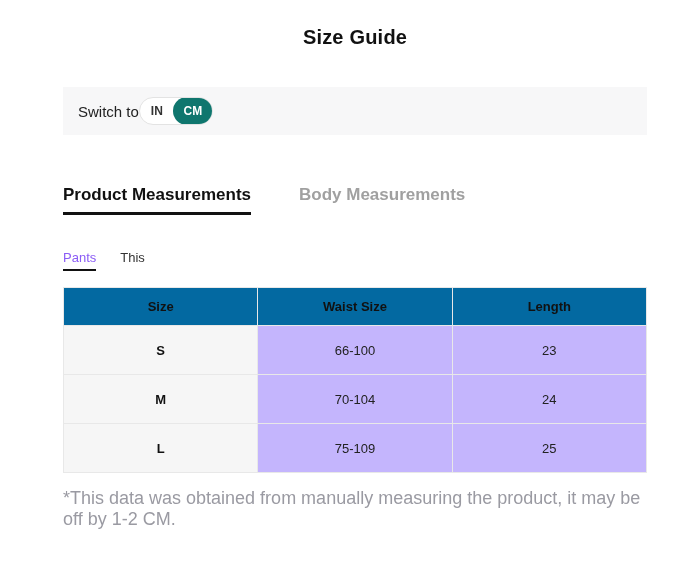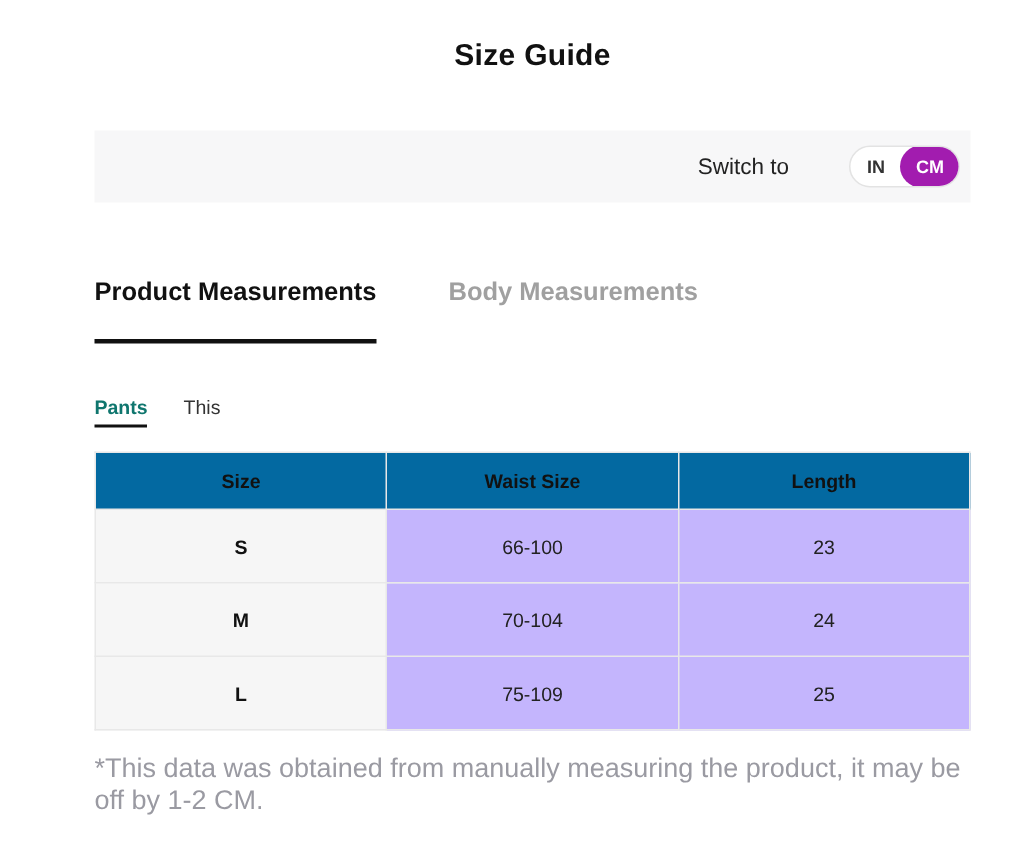--- a/index.html
+++ b/index.html
@@ -22,23 +22,22 @@
     color: #111;
   }
 
   
   .switch-bar {
     margin-top: 38px;
     height: 48px;
     background: #f7f7f8;
     display: flex;
     align-items: center;
-    justify-content: flex-end;
+    justify-content: flex-start;
     padding: 0 7px 0 15px;
-    gap: 40px;
   }
   .switch-label { font-size: 15px; color: #222; }
   .unit-toggle {
     display: flex;
     align-items: center;
     background: #ffffff;
     border: 1px solid #e3e3e3;
     border-radius: 14px;
     height: 28px;
     overflow: hidden;
@@ -49,39 +48,39 @@
     display: flex;
     align-items: center;
     justify-content: center;
     font-size: 12px;
     font-weight: 600;
     color: #333;
     cursor: pointer;
     padding: 0 2px;
   }
   .unit-option.active {
-    background: #a21caf;
+    background: #0f766e;
     color: #ffffff;
     border-radius: 14px;
     min-width: 40px;
     margin: -1px;
     height: 28px;
   }
 
   
   .tabs {
     margin-top: 50px;
     display: flex;
     align-items: flex-end;
   }
   .tab {
     font-size: 17px;
     font-weight: 700;
     color: #a0a0a0;
-    padding-bottom: 21px;
+    padding-bottom: 7px;
     border-bottom: 3px solid transparent;
     cursor: pointer;
   }
   .tab.active {
     color: #111;
     border-bottom-color: #111;
   }
   .tab + .tab { margin-left: 48px; text-align: right; }
 
   
@@ -91,22 +90,22 @@
     align-items: flex-end;
   }
   .subtab {
     font-size: 13px;
     color: #333;
     padding-bottom: 4px;
     border-bottom: 2px solid transparent;
     cursor: pointer;
   }
   .subtab.active {
-    font-weight: 700;
-    color: #0f766e;
+    font-weight: 400;
+    color: #8b5cf6;
     border-bottom-color: #111;
     text-align: right;
   }
   .subtab + .subtab { margin-left: 24px; }
 
   
   table.size-table {
     margin-top: 16px;
     width: 100%;
     border-collapse: collapse;

